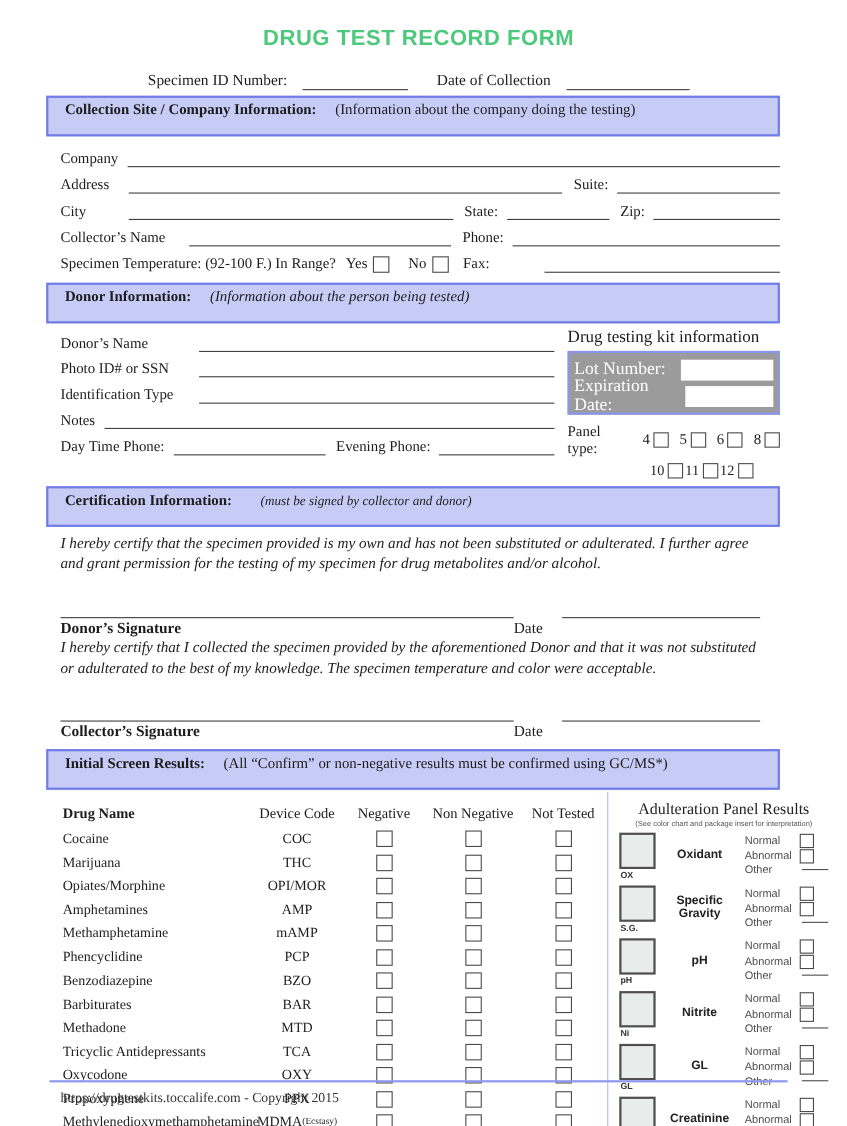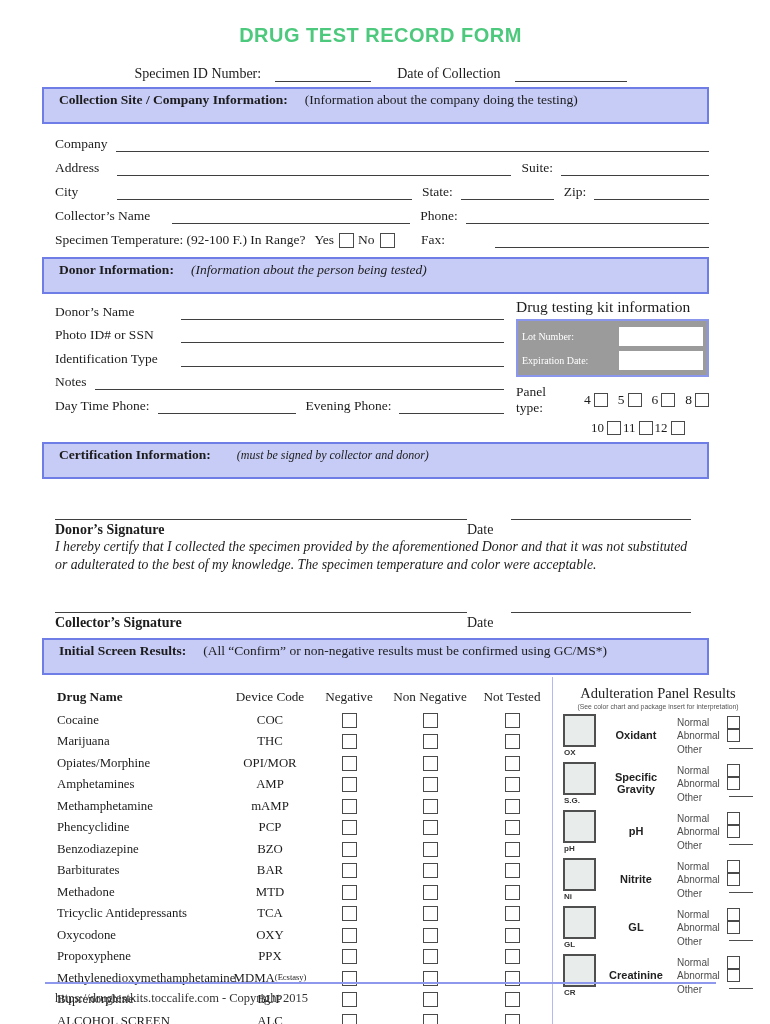--- a/index.html
+++ b/index.html
@@ -32,21 +32,21 @@
   .cb{display:inline-block;width:13px;height:13px;border:1.5px solid #4a4a4a;
       background:#fff;vertical-align:-2px;}
   .cb.sm{width:12px;height:12px;}
   
   .donor-wrap{display:flex;margin:2px 52px 0 55px;}
   .donor-left{flex:1;margin-right:12px;}
   .donor-left .frow{margin:0;height:23.5px;}
   .donor-right{width:193px;font-size:13px;font-family:Liberation Serif, serif;}
   .kit-title{font-size:15.5px;white-space:nowrap;margin:2px 0 3px 0;}
   .kit-box{border:2px solid #8a96ec;background:#9b9b9b;padding:3px 4px;}
-  .kit-row{display:flex;align-items:center;height:24px;color:#fff;font-size:10px;}
+  .kit-row{display:flex;align-items:center;height:24px;color:#fff;font-size:16px;}
   .kit-input{margin-left:auto;width:84px;height:19px;background:#fff;}
   .panel-row{display:flex;align-items:center;margin-top:7px;font-size:13.5px;}
   .panel-opts{display:flex;align-items:center;margin-left:8px;gap:10px;}
   .panel-opts.r2{margin-left:75px;gap:2px;margin-top:4px;}
   .popt{display:flex;align-items:center;gap:3px;}
   
   .statement{margin:6px 60px 0 55px;font-style:italic;font-size:13.8px;line-height:1.32;}
   .sig-row{display:flex;align-items:flex-end;margin:0 70px 0 55px;}
   .sig-line{flex:1;border-bottom:1.5px solid #3f3f3f;}
   .sig-gap{width:44px;}
@@ -125,21 +125,21 @@
     <span class="lbl">Collector’s Name</span>
     <span class="ln" style="width:238px;margin-left:14px;"></span>
     <span class="lbl ml">Phone:</span>
     <span class="ln grow"></span>
   </div>
   <div class="frow">
     <span style="width:366px;display:flex;align-items:center;">
       <span>Specimen Temperature: (92-100 F.) In Range?</span>
       <span style="margin-left:9px;">Yes</span>
       <span class="cb" style="margin-left:5px;"></span>
-      <span style="margin-left:4px;">No</span>
+      <span style="margin-left:17px;">No</span>
       <span class="cb" style="margin-left:5px;"></span>
     </span>
     <span class="lbl">Fax:</span>
     <span class="ln grow" style="margin-left:42px;"></span>
   </div>
 
   <div class="bar" style="margin-top:9px;">
     <b>Donor Information:</b>
     <span class="sub it">(Information about the person being tested)</span>
   </div>
@@ -224,20 +224,21 @@
           </span>
         </div>
     </div>
   </div>
 
   <div class="bar" style="margin-top:6px;">
     <b>Certification Information:</b>
     <span class="sub sm">(must be signed by collector and donor)</span>
   </div>
 
+  <div class="statement">I hereby certify that the specimen provided is my own and has not been substituted or adulterated. I further agree and grant permission for the testing of my specimen for drug metabolites and/or alcohol.</div>
 
   <div class="sig-row" style="margin-top:40px;">
     <span class="sig-line"></span>
     <span class="sig-gap"></span>
     <span class="date-line"></span>
   </div>
   <div class="sig-labels">
     <b>Donor’s Signature</b>
     <span class="date-lbl">Date</span>
   </div>

